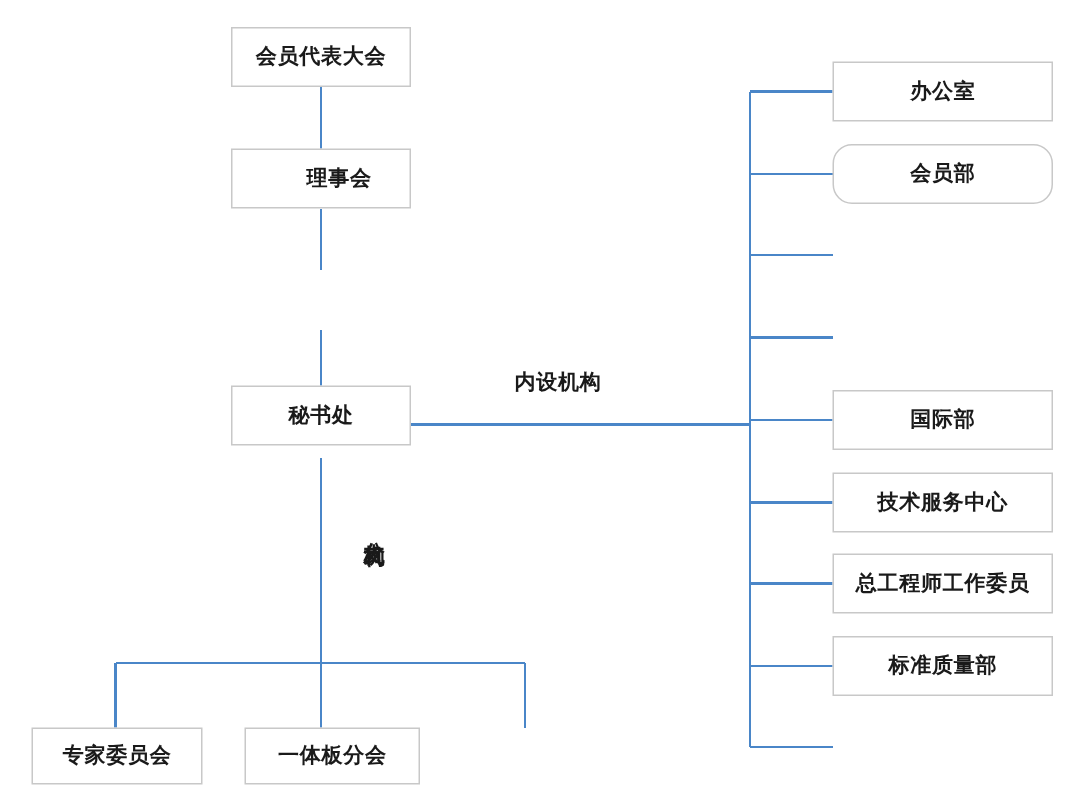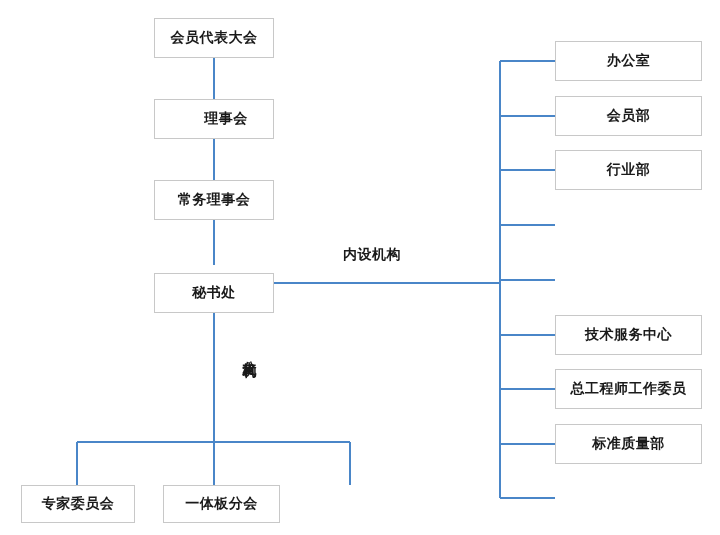--- a/index.html
+++ b/index.html
@@ -98,39 +98,36 @@
       <line x1="350" y1="442" x2="350" y2="485"></line>
     </g>
   </svg>
 
   <div class="node" style="left:154px; top:18px; width:120px; height:40px;">
     <span>会员代表大会</span>
   </div>
   <div class="node" style="left:154px; top:99px; width:120px; height:40px;padding-left:24px;">
     <span>理事会</span>
   </div>
-  <div class="node" style="left:154px; top:180px; width:120px; height:40px;">
-    <span>常务理事会</span>
-  </div>
-  <div class="node" style="left:154px; top:273px; width:120px; height:40px;">
+  <div class="node" style="left:154px; top:257px; width:120px; height:40px;">
     <span>秘书处</span>
   </div>
 
   <div class="label-free" style="left:343px; top:246px;">内设机构</div>
 
   <div class="label-vertical" style="left:243px; top:350px;">分支机构</div>
 
   <div class="node right-col" style="left:555px; top:41px; width:147px; height:40px;">
     <span>办公室</span>
   </div>
-  <div class="node right-col" style="left:555px; top:96px; width:147px; height:40px;">
+  <div class="node right-col" style="left:555px; top:96px; width:147px; height:40px;border-radius:13px;">
     <span>会员部</span>
   </div>
-  <div class="node right-col" style="left:555px; top:150px; width:147px; height:40px;">
-    <span>行业部</span>
+  <div class="node right-col" style="left:555px; top:260px; width:147px; height:40px;">
+    <span>国际部</span>
   </div>
   <div class="node right-col" style="left:555px; top:315px; width:147px; height:40px;text-align:right;">
     <span>技术服务中心</span>
   </div>
   <div class="node right-col" style="left:555px; top:369px; width:147px; height:40px;">
     <span>总工程师工作委员</span>
   </div>
   <div class="node right-col" style="left:555px; top:424px; width:147px; height:40px;text-align:right;">
     <span>标准质量部</span>
   </div>

